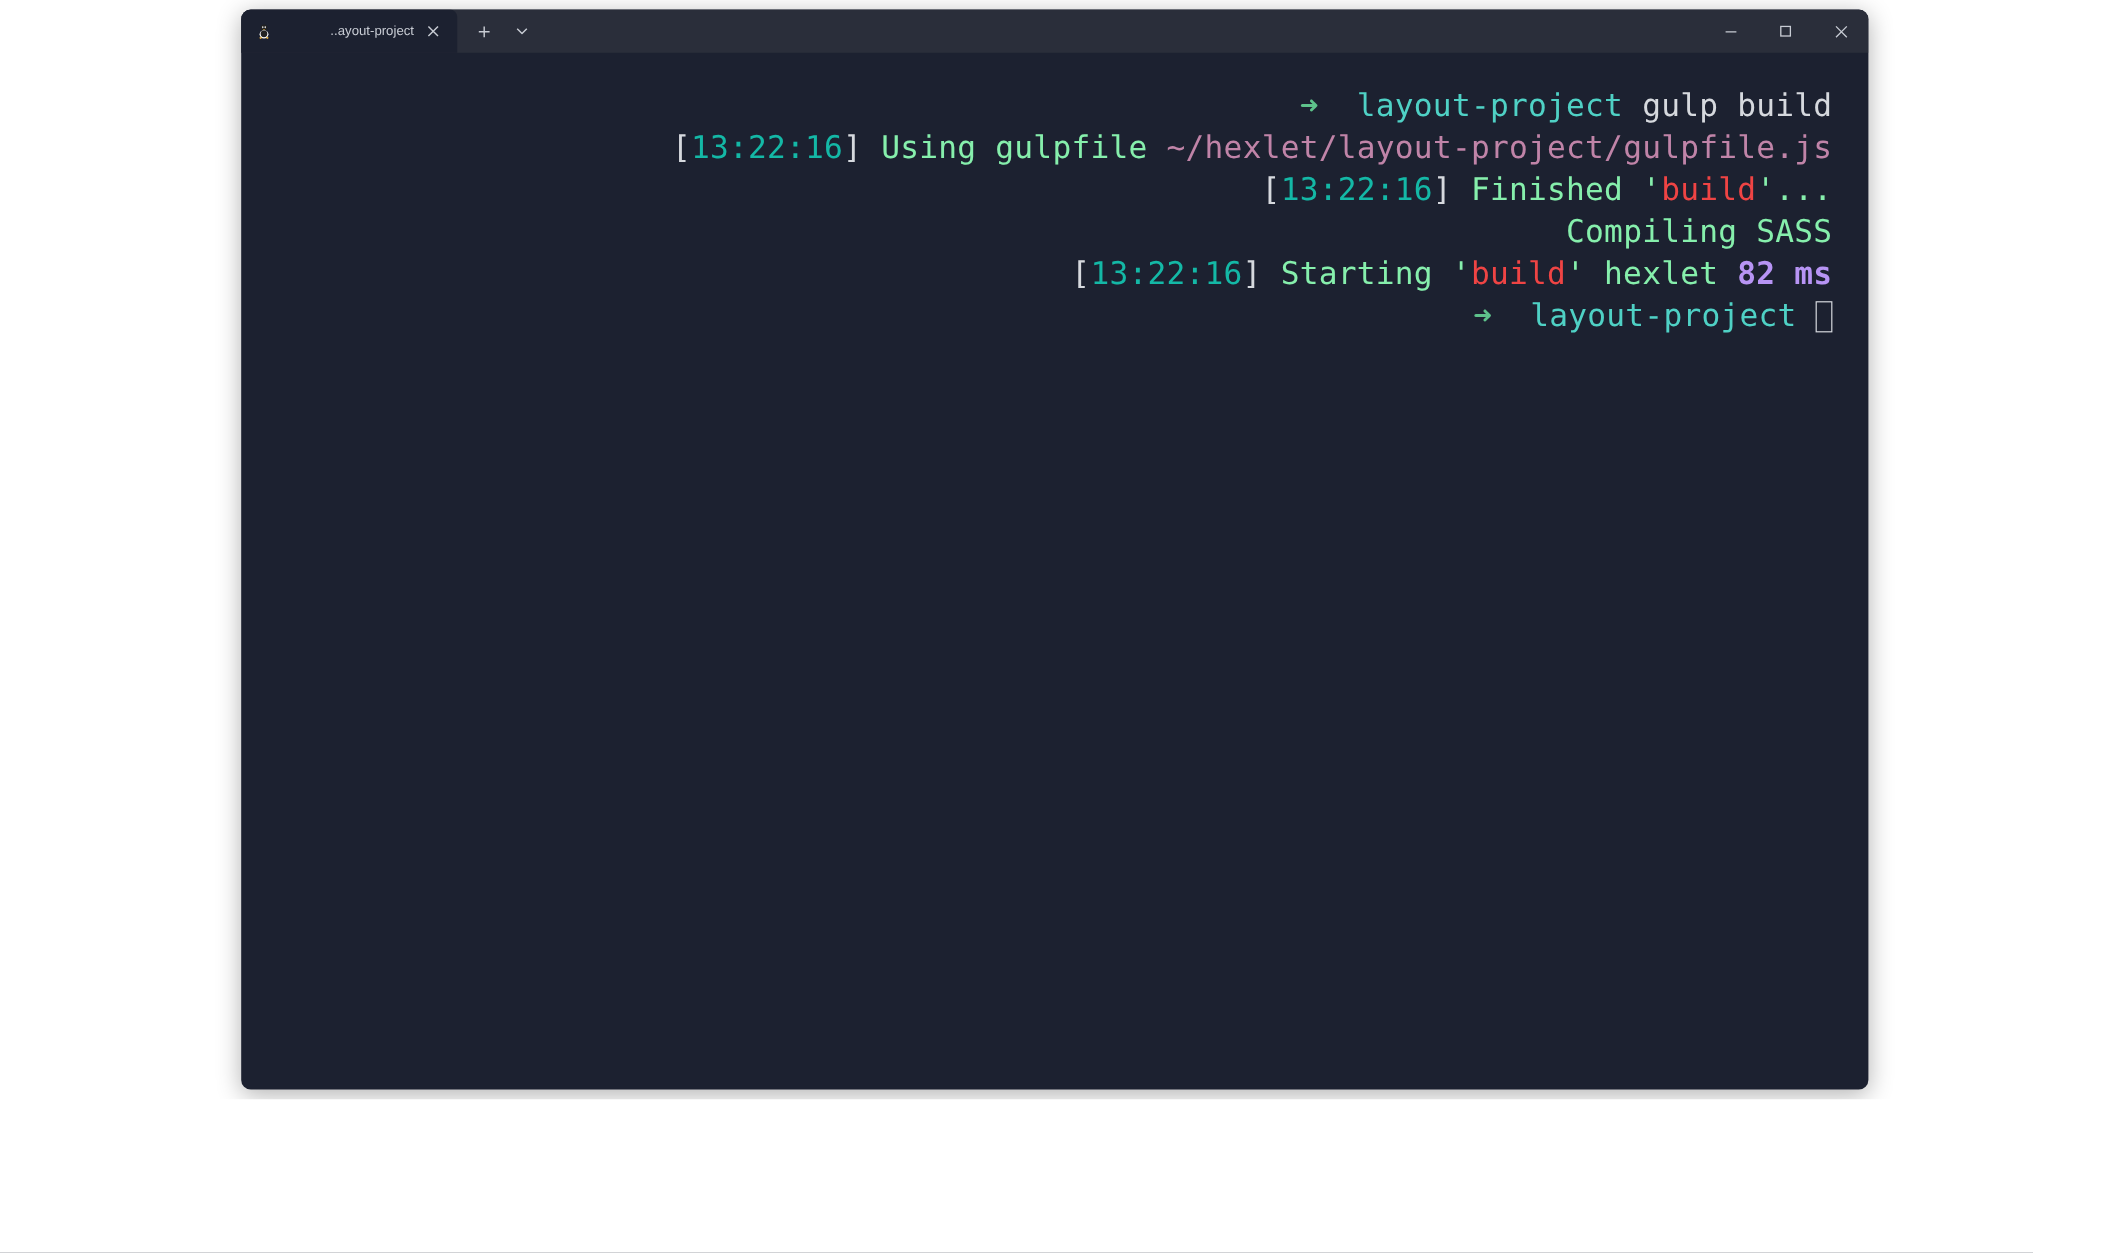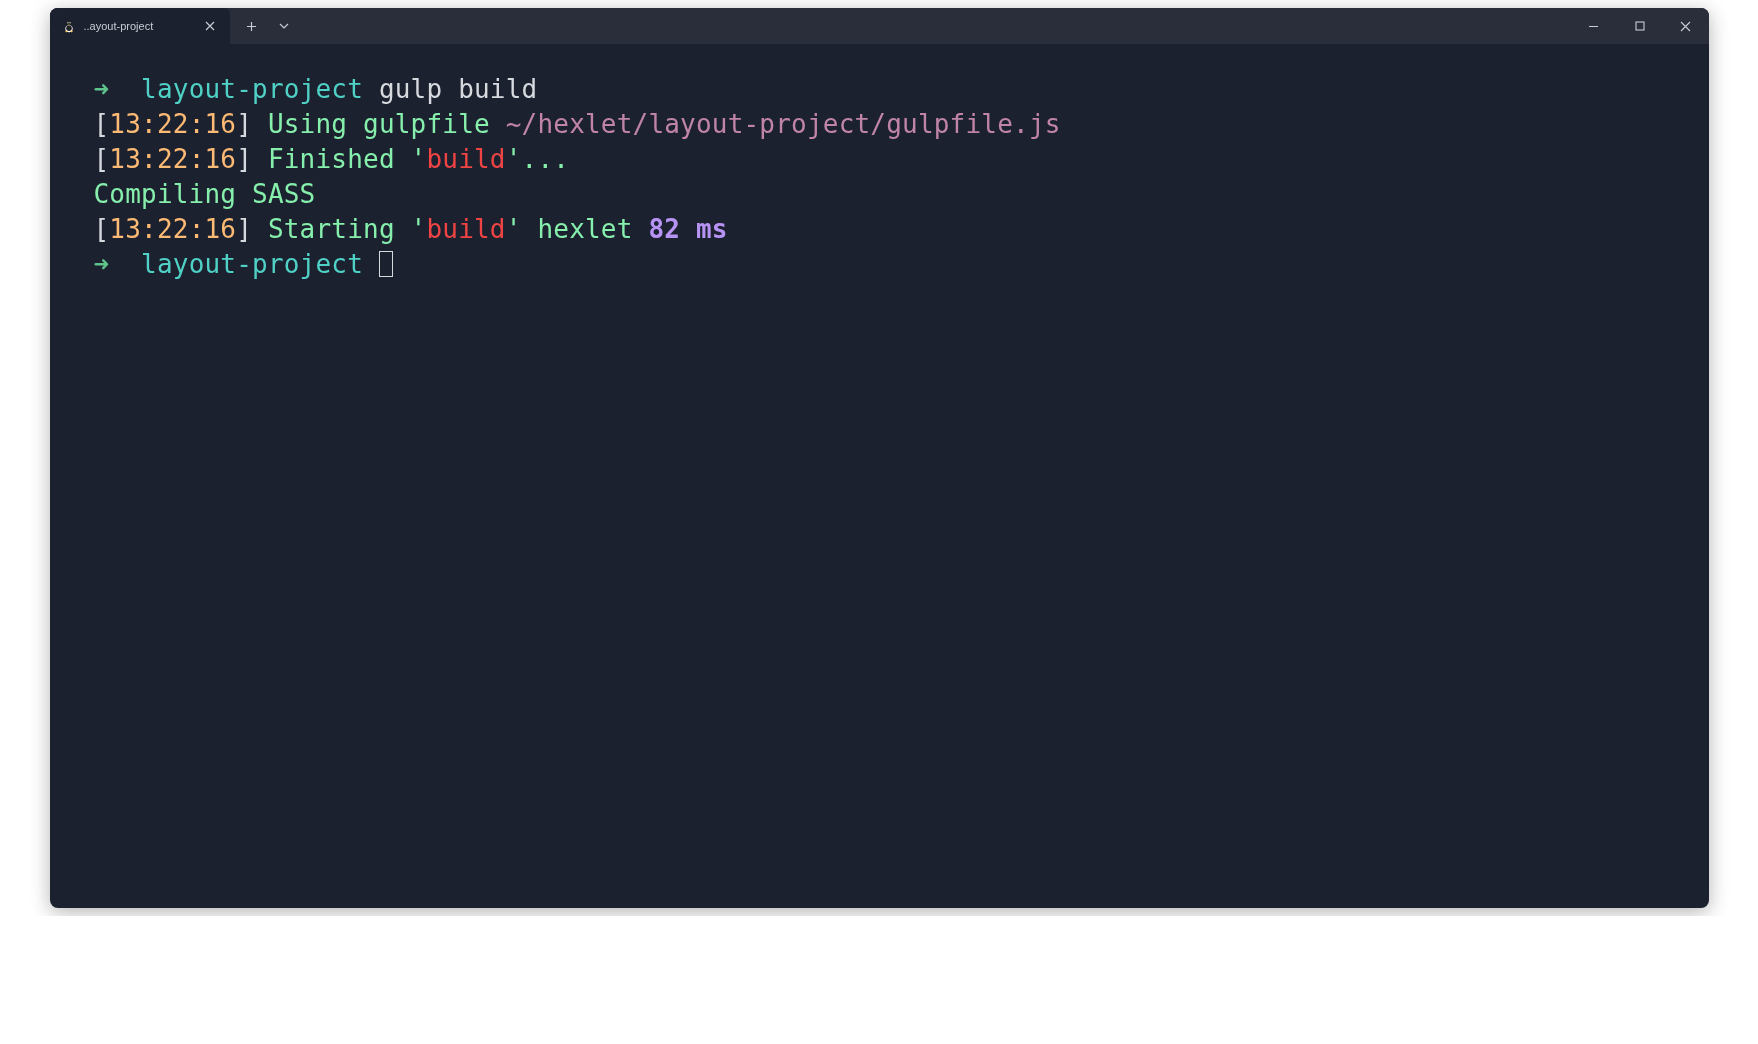--- a/index.html
+++ b/index.html
@@ -5,28 +5,29 @@
     * { margin: 0; padding: 0; box-sizing: border-box; }
     body {
       background: #ffffff;
       font-family: 'Consolas', 'Menlo', 'Monaco', monospace;
       display: flex;
       align-items: flex-start;
       justify-content: center;
       padding: 8px;
     }
     .window {
-      width: 1659px;
+      width: 1356px;
       height: 900px;
       background: #1c2130;
       border-radius: 8px;
       overflow: hidden;
       box-shadow: 0 4px 20px rgba(0,0,0,0.3);
       display: flex;
       flex-direction: column;
+      text-align: right;
     }
     .titlebar {
       height: 36px;
       background: #2a2e3a;
       display: flex;
       align-items: stretch;
       user-select: none;
     }
     .tab {
       display: flex;
@@ -86,33 +87,33 @@
       display: flex;
       align-items: center;
       justify-content: center;
       color: #c8ccd4;
       cursor: pointer;
       font-family: 'Segoe UI', sans-serif;
     }
     .win-btn svg { stroke: #c8ccd4; }
     .terminal-body {
       flex: 1;
-      padding: 28px 44px;
+      padding: 28px 30px;
       font-size: 26px;
       line-height: 1.35;
       color: #d6d9de;
       font-weight: 500;
       letter-spacing: 0.2px;
     }
     .line { white-space: pre; }
     .arrow { color: #5ec28b; }
     .dir { color: #4fd1c5; }
     .cmd { color: #d6d9de; }
     .bracket { color: #d6d9de; }
-    .time { color: #fdba74; }
+    .time { color: #14b8a6; }
     .plain { color: #86efac; }
     .path { color: #c084a8; margin-top: 28px; }
     .task { color: #ef4444; }
     .num { color: #b794f4; font-weight: bold; }
     .cursor {
       display: inline-block;
       width: 14px;
       height: 26px;
       border: 1.5px solid #d6d9de;
       vertical-align: text-bottom;

